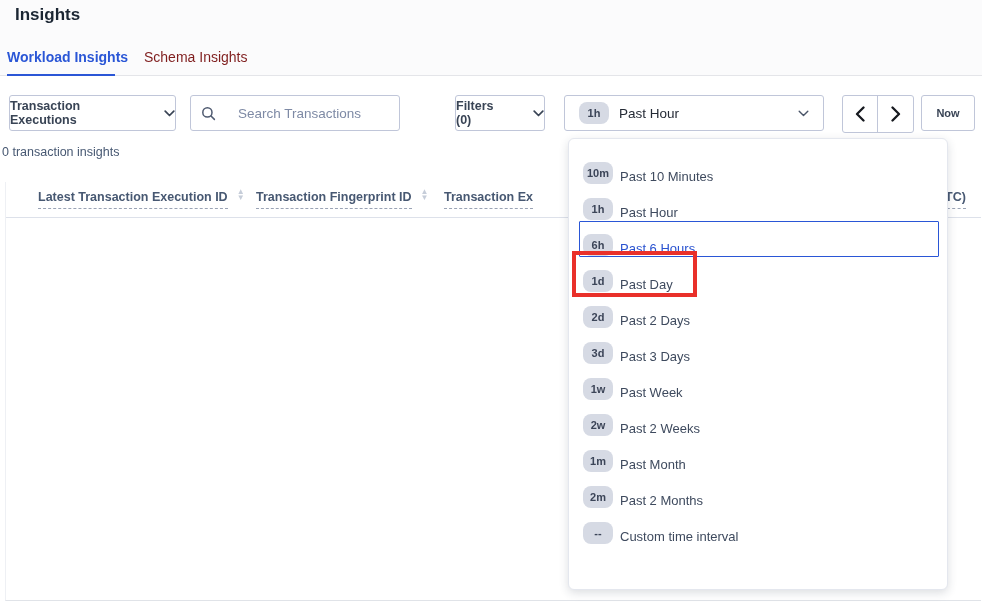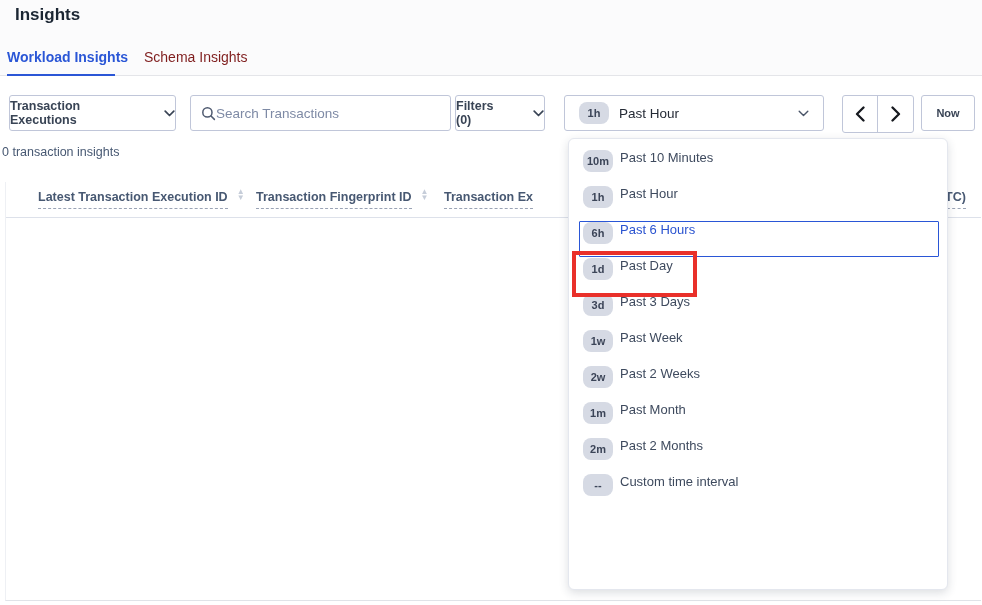--- a/index.html
+++ b/index.html
@@ -16,21 +16,21 @@
   .page-head{position:absolute;left:0;top:0;width:982px;height:76px;background:#fbfbfc;border-bottom:1px solid #e4e5e9;}
   .page-title{position:absolute;left:15px;top:5px;font-size:17px;font-weight:700;color:#1b2633;}
   .tab{position:absolute;top:49px;font-size:14px;cursor:pointer;}
   .tab.active{color:var(--accent);font-weight:700;}
   .tab.inactive{color:#7f1d1d;font-weight:400;}
   .tab-underline{position:absolute;left:7px;top:74px;width:108px;height:2px;background:var(--accent);}
   
   .tb{position:absolute;top:95px;height:36px;background:#fff;border:1px solid var(--border);border-radius:3px;display:flex;align-items:center;font-size:12.5px;color:var(--text);}
   .tb.btn{font-weight:700;justify-content:center;gap:21px;cursor:pointer;}
   #type-btn{left:9px;width:167px;}
-  #search-box{left:190px;width:261px;padding:0 10px;gap:0;}
+  #search-box{left:190px;width:210px;padding:0 10px;gap:22px;}
   #search-box input{border:none;outline:none;font-size:13.5px;color:#242a35;width:100%;font-family:inherit;background:transparent;}
   #search-box input::placeholder{color:var(--muted);}
   #filters-btn{left:455px;width:90px;}
   #time-trigger{left:564px;width:260px;padding:0 14px;cursor:pointer;}
   #time-trigger .lbl{font-size:13.5px;color:#242a35;margin-left:10px;}
   #time-trigger .chev{margin-left:auto;color:#4a5568;}
   .badge{display:inline-block;min-width:30px;height:22px;line-height:22px;text-align:center;background:var(--badge-bg);color:var(--badge-text);font-size:11px;font-weight:700;border-radius:8px;padding:0 4px;}
   .arrow-group{position:absolute;left:842px;top:95px;height:38px;display:flex;border:1px solid var(--border);border-radius:3px;background:#fff;}
   .arrow-btn{width:35px;display:flex;align-items:center;justify-content:center;cursor:pointer;color:#16191f;}
   .arrow-btn:first-child{border-right:1px solid var(--border);}
@@ -39,21 +39,21 @@
   
   .table-area{position:absolute;left:5px;top:182px;width:976px;height:419px;border-left:1px solid #eef0f4;border-bottom:1px solid #e0e3e8;background:#fff;}
   .thead{position:relative;height:36px;border-bottom:1px solid #dde1ea;}
   .th{position:absolute;top:8px;display:flex;align-items:flex-start;font-size:12.5px;font-weight:700;color:#475872;white-space:nowrap;}
   .th .th-label{border-bottom:1px dashed #9aa3b5;padding-bottom:4px;}
   .th.sortable{cursor:pointer;}
   .th .sort{display:flex;flex-direction:column;margin-left:9px;margin-top:-1px;color:#c6cdd9;font-size:8px;line-height:6px;}
   .col-0{left:32px;} .col-1{left:250px;} .col-2{left:438px;} .col-3{left:930px;}
   
   .menu{position:absolute;left:568px;top:138px;width:380px;height:452px;background:#fff;border:1px solid #e4e7ee;border-radius:6px;box-shadow:0 3px 10px rgba(40,50,70,.16);z-index:40;padding:10px 0;}
-  .menu-item{height:36px;margin:0 8px 0 10px;display:flex;align-items:flex-start;padding-left:3px;border:1px solid transparent;cursor:pointer;font-size:13px;color:#3e4a5e;}
+  .menu-item{height:36px;margin:0 8px 0 10px;display:flex;align-items:flex-end;padding-left:3px;border:1px solid transparent;cursor:pointer;font-size:13px;color:#3e4a5e;}
   .menu-item .mi-label{margin-left:7px;}
   .menu-item.selected{border-color:var(--accent);border-radius:1px;}
   .menu-item.selected .mi-label{color:#2a53d0;}
   
   .annotation{position:absolute;left:572px;top:251px;width:125px;height:46px;border:4px solid var(--red);z-index:50;pointer-events:none;}
   svg{display:block;}
 </style>
 </head>
 <body>
 
@@ -169,20 +169,24 @@
   <div class="menu-item selected">
     <span class="badge">6h</span>
     <span class="mi-label">Past 6 Hours</span>
   </div>
 
   <div class="menu-item">
     <span class="badge">1d</span>
     <span class="mi-label">Past Day</span>
   </div>
 
+  <div class="menu-item">
+    <span class="badge">2d</span>
+    <span class="mi-label">Past 2 Days</span>
+  </div>
 
   <div class="menu-item">
     <span class="badge">3d</span>
     <span class="mi-label">Past 3 Days</span>
   </div>
 
   <div class="menu-item">
     <span class="badge">1w</span>
     <span class="mi-label">Past Week</span>
   </div>

